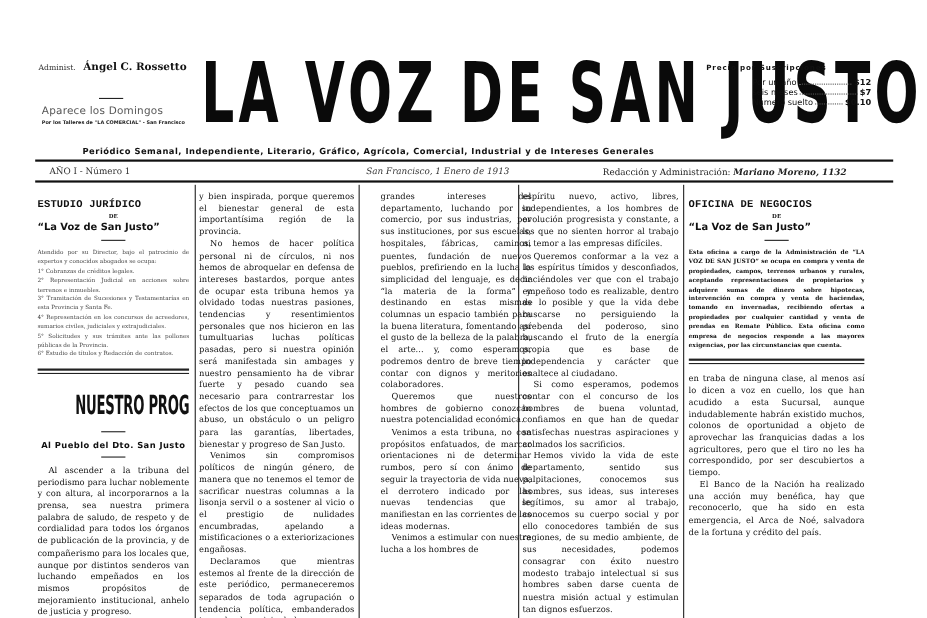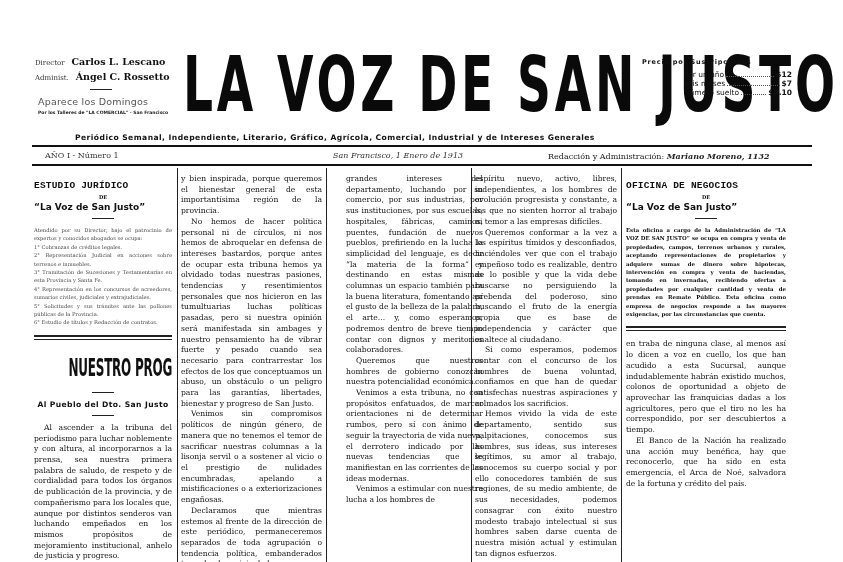--- a/index.html
+++ b/index.html
@@ -62,24 +62,20 @@
   .section-rule { border-top:2px solid #222; border-bottom:1px solid #222; height:2px; margin:8px 0 8px; }
 
   .prog-title { text-align:center; font-family:"DejaVu Sans", sans-serif; font-weight:bold; font-size:24px;
                 line-height:36px; transform:scaleX(0.5); transform-origin:center; white-space:nowrap; letter-spacing:-0.5px; margin:10px 0 4px; }
   .prog-sub { text-align:center; font-family:"DejaVu Sans", sans-serif; font-weight:bold; font-size:7.6px; letter-spacing:0.4px; }
 </style>
 </head>
 <body>
 
 <div class="abs staff">
-  <div>
-    <span class="role">Director</span>
-    <span class="name">Carlos L. Lescano</span>
-  </div>
   <div>
     <span class="role">Administ.</span>
     <span class="name">Ángel C. Rossetto</span>
   </div>
 </div>
 <div class="abs staff-rule"></div>
 <div class="abs sundays">Aparece los Domingos</div>
 <div class="abs printers">Por los Talleres de "LA COMERCIAL" - San Francisco</div>
 
 <div class="abs title">LA VOZ DE SAN JUSTO</div>

